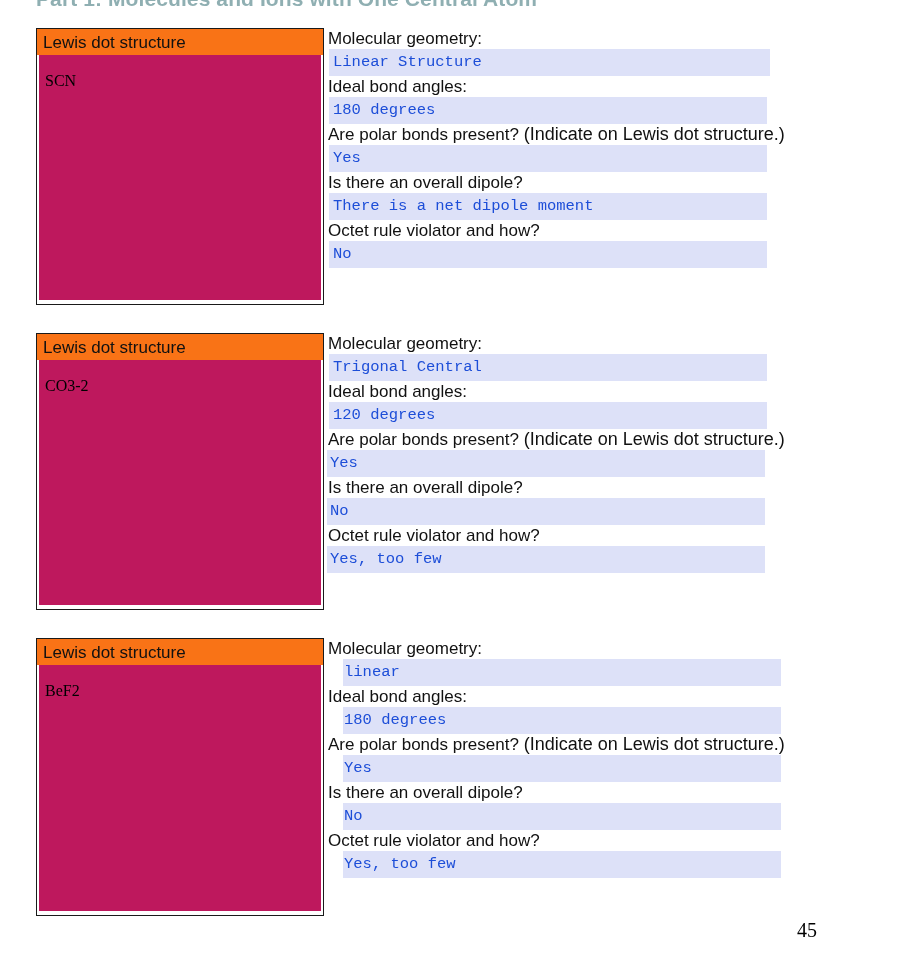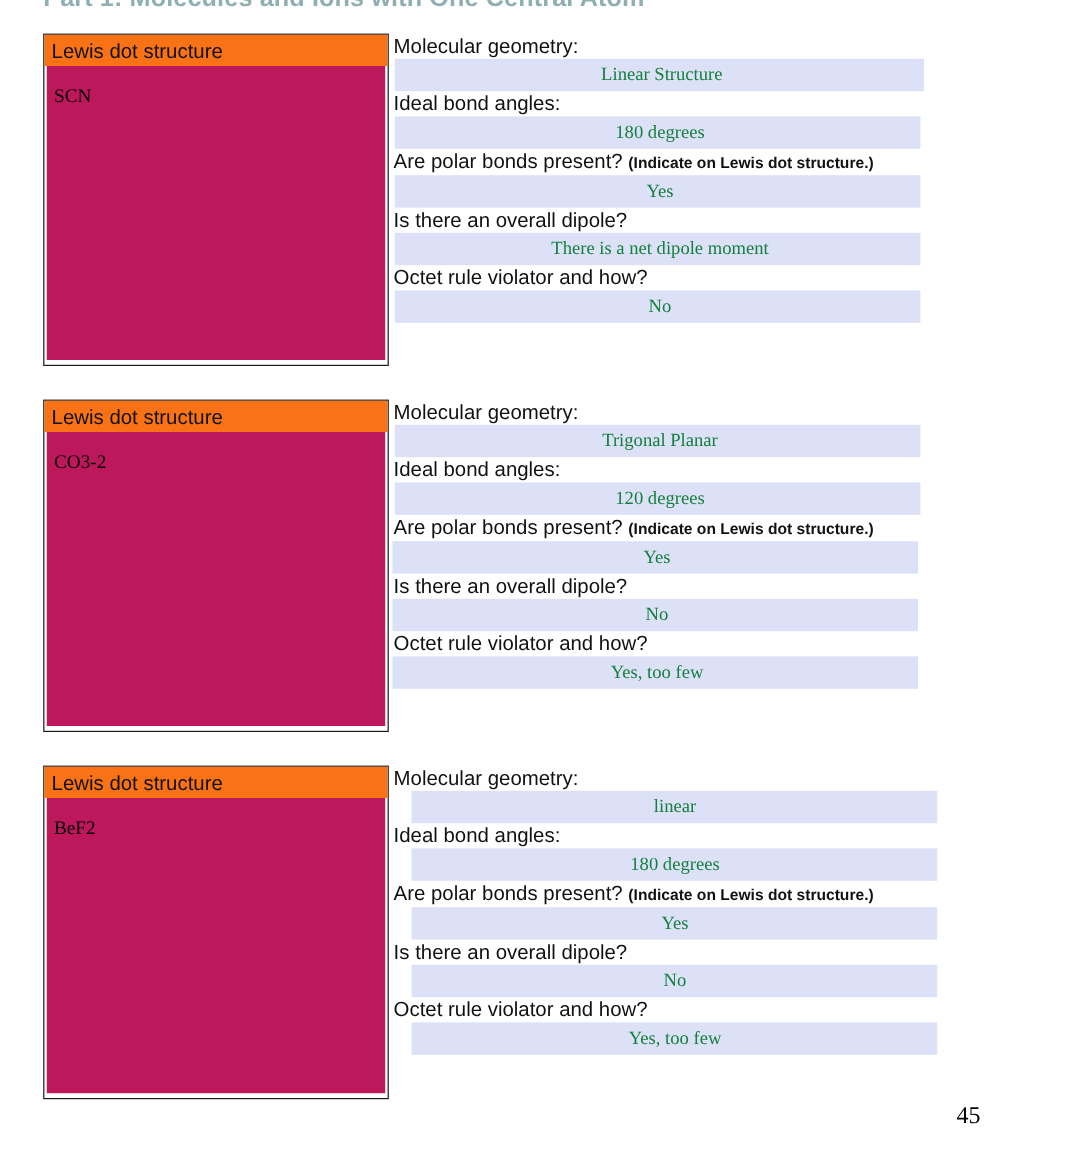--- a/index.html
+++ b/index.html
@@ -74,34 +74,32 @@
   }
   .qa-label {
     font-family: "Liberation Sans", sans-serif;
     font-size: 17px;
     line-height: 21px;
     color: #111;
     white-space: nowrap;
     padding-left: 1px;
   }
   .qa-label .hint {
-    font-size: 13px;
-    font-weight: bold;
+    font-size: 18px;
   }
   .qa-field {
     background: #DDE1F8;
     height: 27px;
     box-sizing: border-box;
-    font-family: Liberation Serif, serif;
+    font-family: Liberation Mono, monospace;
     font-size: 15.5px;
     line-height: 27px;
-    color: #15803d;
+    color: #1d4ed8;
     white-space: nowrap;
     overflow: hidden;
-    text-align: center;
   }
   .qa-field.indent-a { width: 441px; margin-left: 2px; padding-left: 4px; }
   .qa-field.indent-b { width: 438px; margin-left: 2px; padding-left: 4px; }
   .qa-field.indent-c { width: 438px; margin-left: 0px;  padding-left: 3px; }
   .qa-field.indent-d { width: 438px; margin-left: 16px;  padding-left: 1px; }
 
   
   .page-number {
     position: absolute;
     left: 797px;
@@ -137,21 +135,21 @@
 </div>
 
 <div class="block" style="top:333px;">
   <div class="lewis-panel" style="top:0px;height:277px;">
     <div class="lewis-header">Lewis dot structure</div>
     <div class="lewis-body" style="height:245px;">CO3-2</div>
   </div>
 
   <div class="qa-col">
     <div class="qa-label">Molecular geometry:</div>
-    <div class="qa-field indent-b">Trigonal Planar</div>
+    <div class="qa-field indent-b">Trigonal Central</div>
     <div class="qa-label">Ideal bond angles:</div>
     <div class="qa-field indent-b">120 degrees</div>
     <div class="qa-label"><span>Are polar bonds present?</span> <span class="hint">(Indicate on Lewis dot structure.)</span></div>
     <div class="qa-field indent-c">Yes</div>
     <div class="qa-label">Is there an overall dipole?</div>
     <div class="qa-field indent-c">No</div>
     <div class="qa-label">Octet rule violator and how?</div>
     <div class="qa-field indent-c">Yes, too few</div>
   </div>
 </div>

